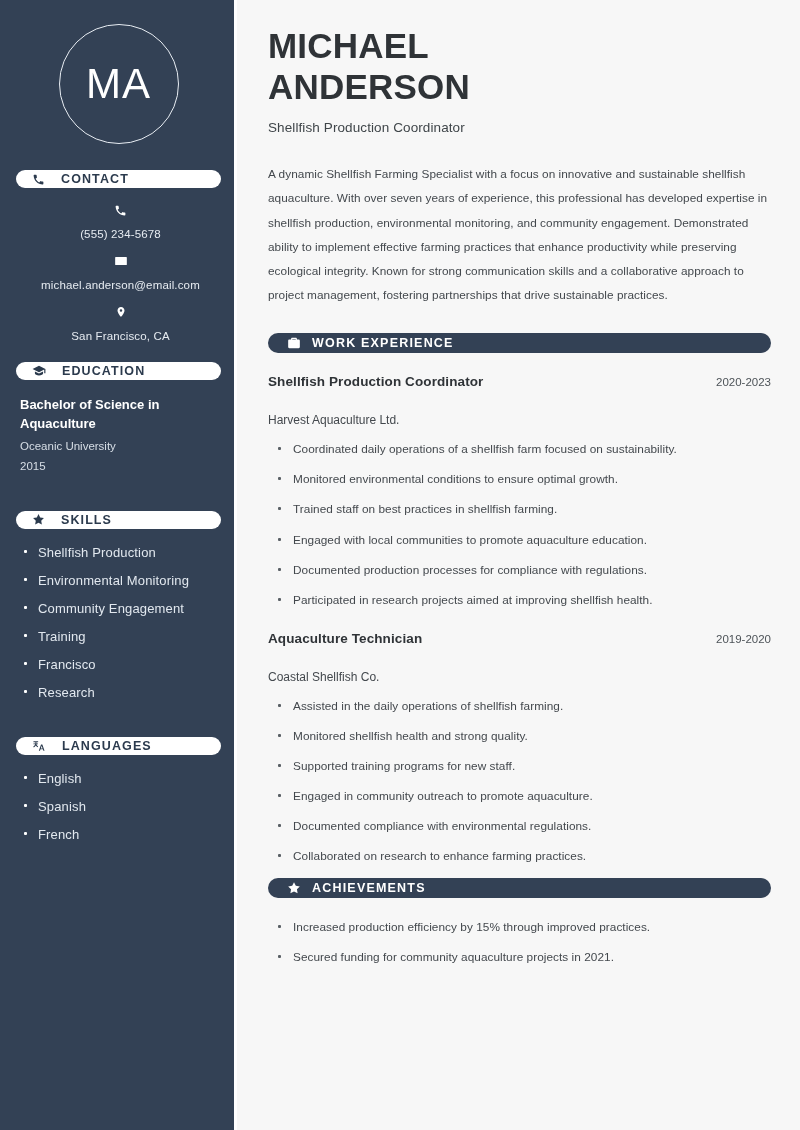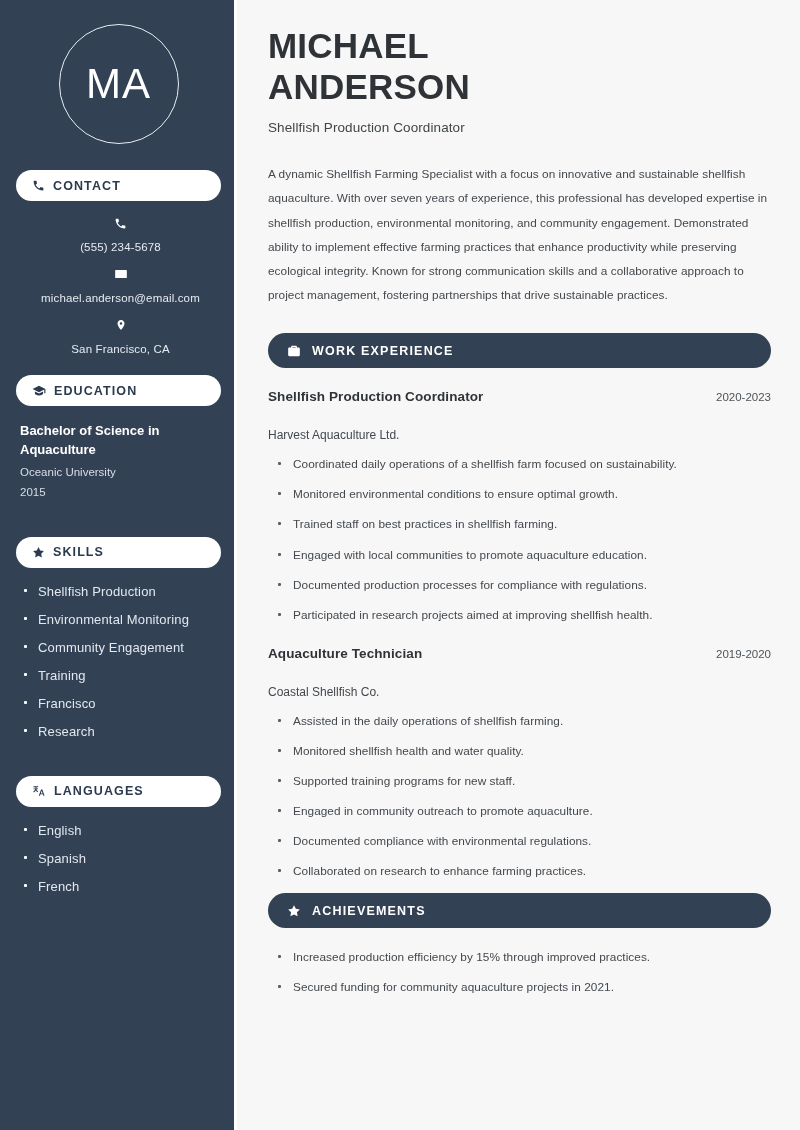--- a/index.html
+++ b/index.html
@@ -48,24 +48,24 @@
     justify-content: center;
     font-size: 42px;
     font-weight: 400;
     letter-spacing: 1px;
     color: #ffffff;
   }
 
   .pill {
     background: #ffffff;
     border-radius: 999px;
-    height: 31px;
+    height: 18px;
     display: flex;
     align-items: center;
-    gap: 8px;
+    gap: 16px;
     padding: 0 16px;
     margin-bottom: 14px;
   }
   .pill .pill-label {
     font-size: 12.5px;
     font-weight: 700;
     letter-spacing: 1.1px;
     color: #2b3a4d;
     text-transform: uppercase;
   }
@@ -141,21 +141,21 @@
     font-size: 11.8px;
     line-height: 2.05;
     color: #43484d;
     margin-top: 27px;
     letter-spacing: .05px;
   }
 
   .bar {
     background: #334155;
     border-radius: 999px;
-    height: 35px;
+    height: 20px;
     display: flex;
     align-items: center;
     gap: 11px;
     padding: 0 19px;
     margin-top: 26px;
     margin-bottom: 21px;
   }
   .bar .bar-label {
     color: #ffffff;
     font-size: 12.5px;
@@ -346,21 +346,21 @@
     </div>
 
     <div class="exp">
       <div class="exp-head">
         <span class="exp-role">Aquaculture Technician</span>
         <span class="exp-date">2019-2020</span>
       </div>
       <div class="exp-company">Coastal Shellfish Co.</div>
       <ul class="main-list">
         <li>Assisted in the daily operations of shellfish farming.</li>
-        <li>Monitored shellfish health and water quality.</li>
+        <li>Monitored shellfish health and strong quality.</li>
         <li>Supported training programs for new staff.</li>
         <li>Engaged in community outreach to promote aquaculture.</li>
         <li>Documented compliance with environmental regulations.</li>
         <li>Collaborated on research to enhance farming practices.</li>
       </ul>
     </div>
 
     <div class="bar" style="margin-top:8px">
       <span class="ic">
         <svg width="14" height="14" viewBox="0 0 24 24" fill="currentColor">

